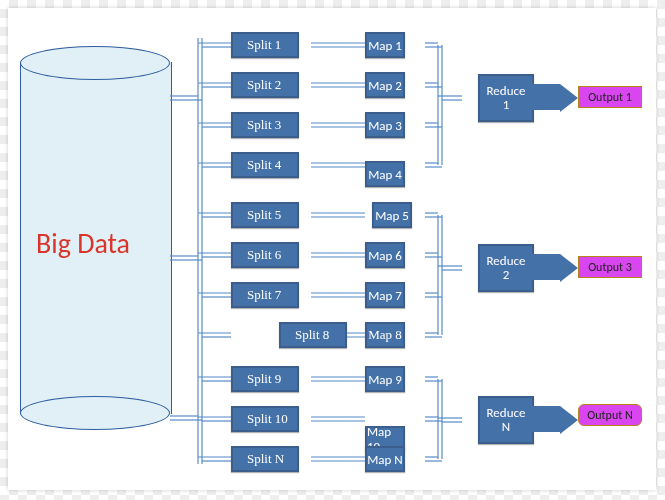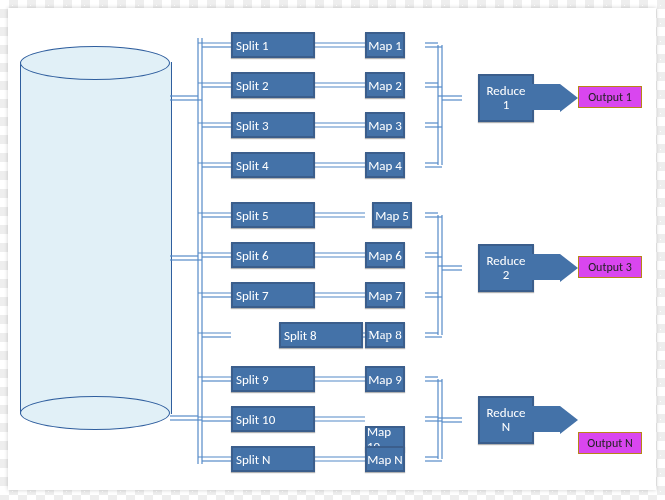--- a/index.html
+++ b/index.html
@@ -43,21 +43,21 @@
   }
   .node {
     position:absolute;
     background:#4472a8;
     border:2px solid #3b5e8c;
     color:#fff; font-size:13px;
     display:flex; align-items:center; justify-content:center;
     box-sizing:border-box;
     box-shadow: 0 1px 1px rgba(0,0,0,0.3);
   }
-  .split { left:223px; width:84px; height:26px; padding-left:3px; justify-content:flex-start; }
+  .split { left:223px; width:68px; height:26px; padding-left:14px; justify-content:flex-start;font-family:Liberation Serif, serif; }
   .map   { left:357px; width:40px; height:26px; }
   .reduce{ left:454px; width:56px; height:48px; text-align:center; line-height:1.1; font-size:13px;margin-left:16px; }
   .output{
     position:absolute; left:570px; width:64px; height:22px;
     background:#d946ef; border:1px solid #b88418; color:#222;
     font-size:12px; display:flex; align-items:center; justify-content:center;
     box-sizing:border-box;
   }
   .arrow-block {
     position:absolute; background:#4472a8;
@@ -75,20 +75,21 @@
 <body>
 
 <div class="canvas">
   <div class="slide">
 
     <div class="cylinder">
       <div class="cyl-body"></div>
       <div class="cyl-top"></div>
       <div class="cyl-bot"></div>
     </div>
+    <div class="bigdata-label">Big Data</div>
 
     <svg class="wires">
         <path d="M 190 30 L 190 456"></path>
         <path d="M 194 30 L 194 456"></path>
         <path d="M 162 88 L 190 88"></path>
         <path d="M 162 92 L 194 92"></path>
         <path d="M 162 248 L 190 248"></path>
         <path d="M 162 252 L 194 252"></path>
         <path d="M 162 408 L 190 408"></path>
         <path d="M 162 412 L 194 412"></path>
@@ -180,34 +181,34 @@
         <div class="node split" style="top: 194px;">Split 5</div>
         <div class="node split" style="top: 234px;">Split 6</div>
         <div class="node split" style="top: 274px;">Split 7</div>
         <div class="node split" style="top: 314px; margin-left: 48px;">Split 8</div>
         <div class="node split" style="top: 358px;">Split 9</div>
         <div class="node split" style="top: 398px;">Split 10</div>
         <div class="node split" style="top: 438px;">Split N</div>
         <div class="node map" style="top: 24px;">Map 1</div>
         <div class="node map" style="top: 64px;">Map 2</div>
         <div class="node map" style="top: 104px;">Map 3</div>
-        <div class="node map" style="top: 144px;">Map 4</div>
+        <div class="node map" style="top: 153px;">Map 4</div>
         <div class="node map" style="top: 194px; margin-left: 7px;">Map 5</div>
         <div class="node map" style="top: 234px;">Map 6</div>
         <div class="node map" style="top: 274px;">Map 7</div>
         <div class="node map" style="top: 314px; font-family: Liberation Serif, serif;">Map 8</div>
         <div class="node map" style="top: 358px;">Map 9</div>
         <div class="node map" style="top: 418px;">Map 10</div>
         <div class="node map" style="top: 438px;">Map N</div>
         <div class="node reduce" style="top: 66px;">Reduce<br>1</div>
         <div class="node reduce" style="top: 236px;">Reduce<br>2</div>
         <div class="node reduce" style="top: 388px;">Reduce<br>N</div>
         <div class="output" style="top: 78px;">Output 1</div>
         <div class="output" style="top: 248px;">Output 3</div>
-        <div class="output" style="top: 424px;">Output N</div>
+        <div class="output" style="top: 396px; border-radius: 6px;">Output N</div>
         <div class="arrow-block" style="left: 522px; top: 76px; width: 30px; height: 26px;"></div>
         <div class="arrow-tri" style="left: 552px; top: 76px;"></div>
         <div class="arrow-block" style="left: 522px; top: 246px; width: 30px; height: 26px;"></div>
         <div class="arrow-tri" style="left: 552px; top: 246px;"></div>
         <div class="arrow-block" style="left: 522px; top: 398px; width: 30px; height: 26px;"></div>
         <div class="arrow-tri" style="left: 552px; top: 398px;"></div>
       </div>
 
   </div>
 </div>

